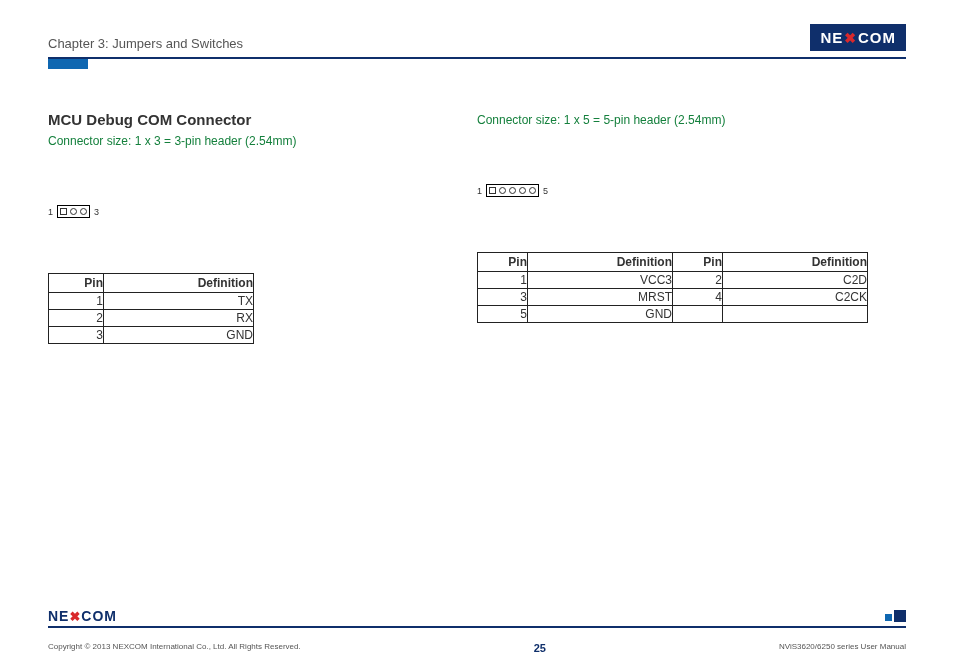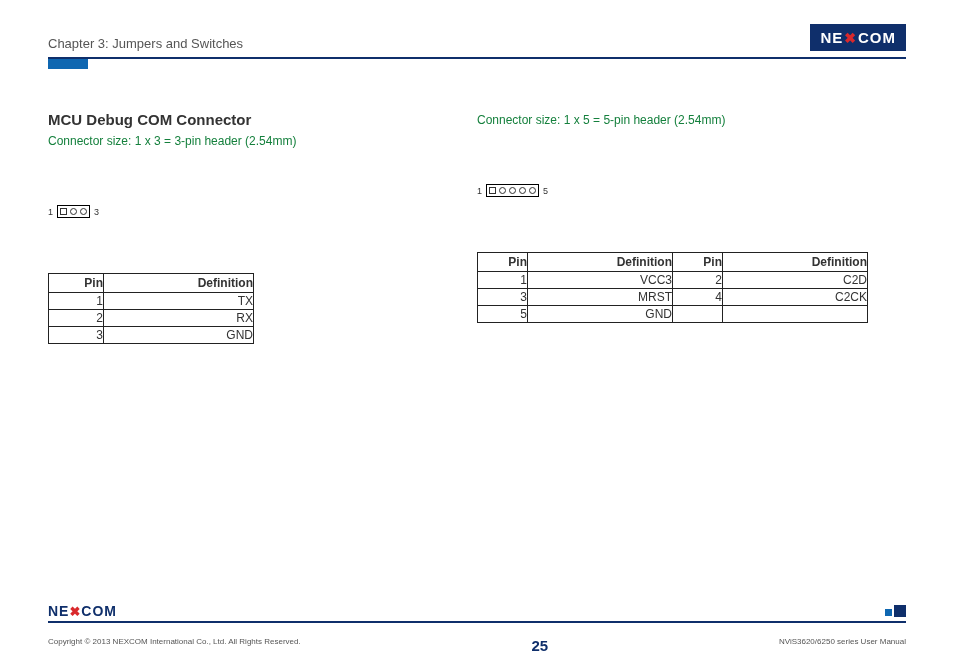--- a/index.html
+++ b/index.html
@@ -144,21 +144,21 @@
   .footer-deco .sq-b { width: 12px; height: 12px; background: #0f2f6b; }
   .footer-text-row {
     display: flex;
     justify-content: space-between;
     font-size: 8px;
     color: #555;
     margin-top: 14px;
   }
   .page-num {
     font-weight: bold;
-    font-size: 15px;
+    font-size: 11px;
     color: #0f2f6b;
   }
 </style>
 </head>
 <body>
 
 <div class="header">
   <div class="chapter-line">Chapter 3: Jumpers and Switches</div>
   <div class="logo-top">
     <span>NE</span>

